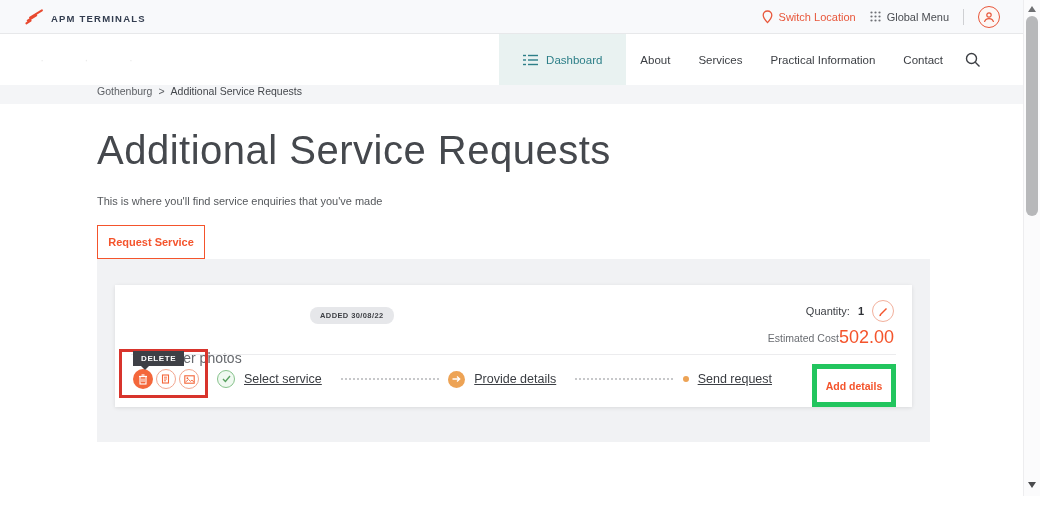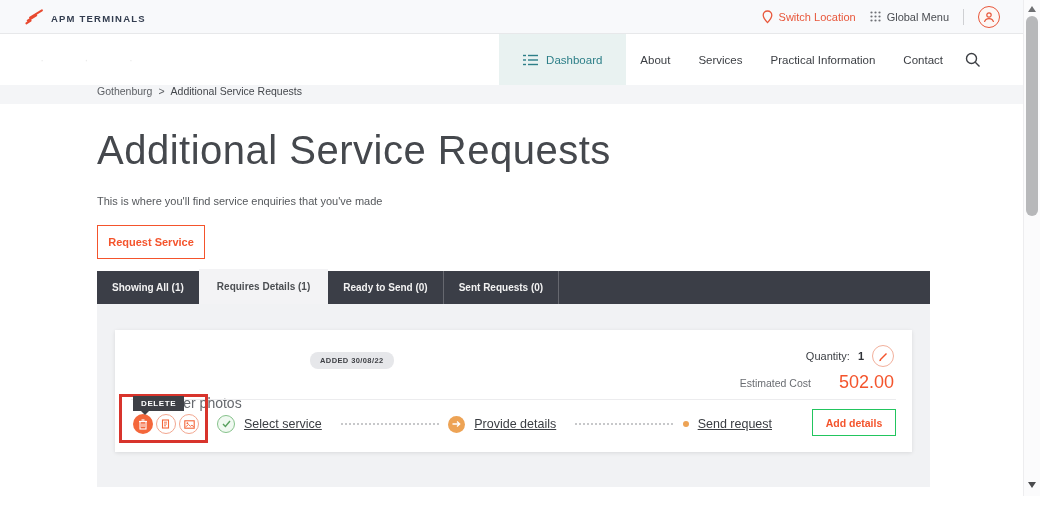--- a/index.html
+++ b/index.html
@@ -63,21 +63,21 @@
           box-shadow:0 1px 4px rgba(0,0,0,0.10); }
   .card-title { position:absolute; left:20px; top:17px; font-size:14px; font-weight:300; color:#66696e;margin-top:48px; }
   .added-badge { position:absolute; left:195px; top:22px; background:#e6e7ea; color:#3d3f44;
                  font-size:7.5px; font-weight:bold; letter-spacing:0.4px; padding:4px 10px;
                  border-radius:8px; }
   .qty-row { position:absolute; right:18px; top:15px; display:flex; align-items:center; gap:8px; }
   .qty-label { font-size:11px; color:#3c3f44; }
   .qty-value { font-size:11px; font-weight:bold; color:#2f3237; }
   .edit-btn { width:22px; height:22px; border:1px solid #f2b09c; border-radius:50%;
               display:flex; align-items:center; justify-content:center; cursor:pointer; background:#fff; }
-  .cost-row { position:absolute; right:18px; top:42px; display:flex; align-items:center; gap:28px; }
+  .cost-row { position:absolute; right:18px; top:42px; display:flex; align-items:center; }
   .cost-label { font-size:10.5px; color:#6a6d72; }
   .cost-value { font-size:18px; color:#f4542c; }
   .card-divider { position:absolute; left:16px; right:16px; top:69px; border-top:1px solid #ececee; }
 
   
   .annotation-box { position:absolute; left:4px; top:64px; width:89px; height:49px;
                     border:3px solid #d8342c; }
   .delete-tooltip { position:absolute; left:18px; top:66px; background:#3e4046; color:#ffffff;
                     font-size:8px; font-weight:bold; letter-spacing:0.6px; padding:3px 8px; z-index:2; }
   .delete-tooltip:after { content:""; position:absolute; left:8px; bottom:-4px;
@@ -93,22 +93,22 @@
            display:flex; align-items:center;text-decoration:underline; }
   .step-check { width:18px; height:18px; border-radius:50%; background:#f0f9f1;
                 border:1px solid #86c28b; display:flex; align-items:center; justify-content:center; }
   .step-current { width:17px; height:17px; border-radius:50%; background:#eda355; color:#ffffff;
                   display:flex; align-items:center; justify-content:center; font-size:10px; }
   .step-dot { width:6px; height:6px; border-radius:50%; background:#eda355; }
   .step-label { font-size:12.5px; color:#3a3d42; margin:0 10px 0 9px; white-space:nowrap; }
   .step-dots { flex:1; height:2px; margin:0 8px;
                background-image:radial-gradient(circle, #c7c8ca 1px, transparent 1.1px);
                background-size:4px 2px; background-repeat:repeat-x; background-position:left center; }
-  .add-details-btn { position:absolute; right:16px; top:79px; width:84px; height:27px;
-                     background:#ffffff; border:1px solid #22c55e; color:#f4542c; font-size:10.5px;
+  .add-details-btn { position:absolute; right:16px; top:79px; width:84px; height:43px;
+                     background:#ffffff; border:5px solid #22c55e; color:#f4542c; font-size:10.5px;
                      font-weight:bold; cursor:pointer; font-family:"Liberation Sans", sans-serif; }
 
   
   .scrollbar { position:absolute; top:0; right:0; width:17px; height:496px; background:#fbfbfc;
                border-left:1px solid #ededef; z-index:10; }
   .sb-arrow { position:absolute; left:4px; width:0; height:0;
               border-left:4.5px solid transparent; border-right:4.5px solid transparent; }
   .sb-up { top:6px; border-bottom:6px solid #6f7073; }
   .sb-down { top:482px; border-top:6px solid #4a4b4e; }
   .sb-thumb { position:absolute; left:2px; top:16px; width:12px; height:200px; background:#b7b8ba;
@@ -203,26 +203,20 @@
   <span>&gt;</span>
   <span class="page">Additional Service Requests</span>
 </div>
 
 <div class="main">
   <div class="page-title">Additional Service Requests</div>
   <div class="subtitle">This is where you'll find service enquiries that you've made</div>
   <button class="request-btn">Request Service</button>
 
   
-  <div class="tabs">
-    <div class="tab">Showing All (1)</div>
-    <div class="tab active">Requires Details (1)</div>
-    <div class="tab divider-right">Ready to Send (0)</div>
-    <div class="tab divider-right">Sent Requests (0)</div>
-  </div>
 
   
   <div class="panel">
     <div class="card">
       <div class="card-title">Container photos</div>
       <div class="added-badge">ADDED 30/08/22</div>
 
       <div class="qty-row">
         <span class="qty-label">Quantity:</span>
         <span class="qty-value">1</span>

